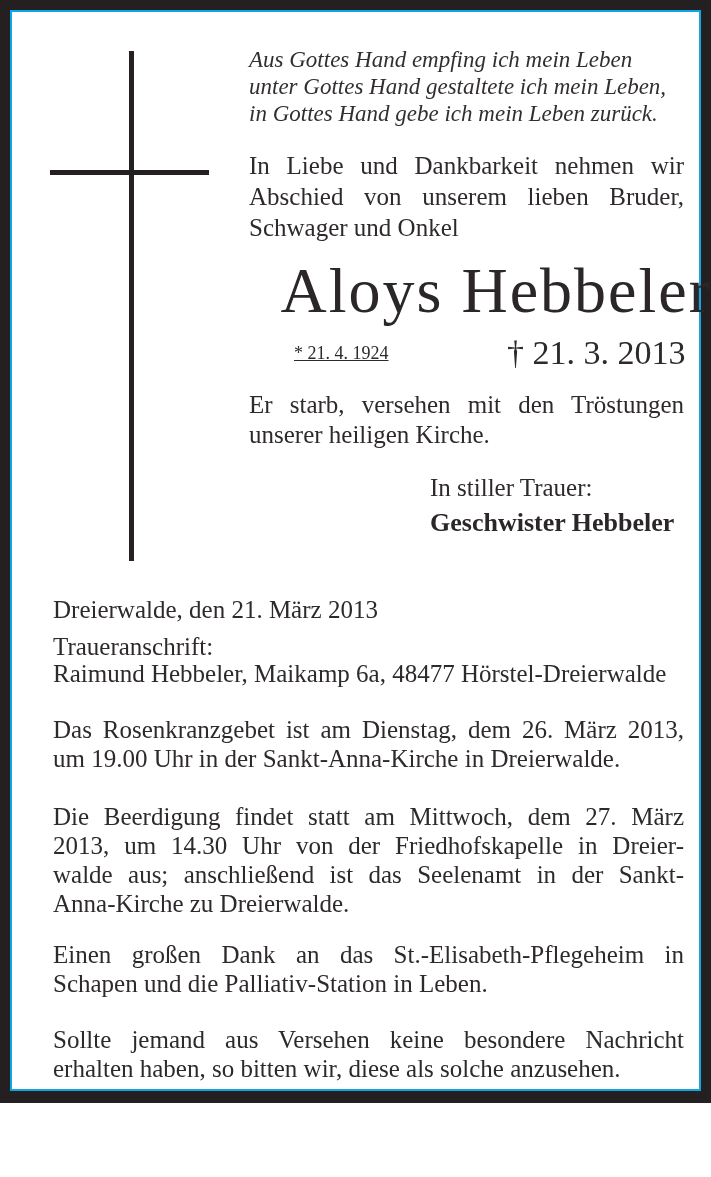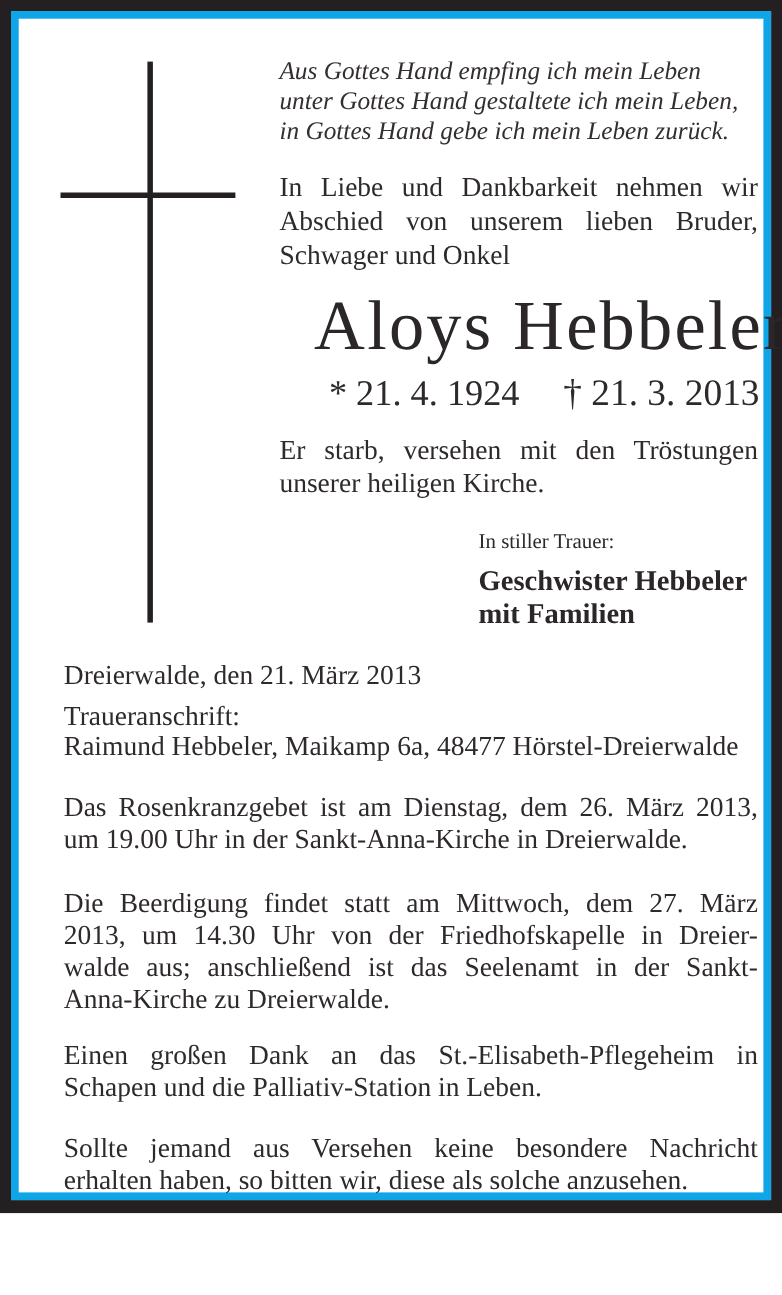--- a/index.html
+++ b/index.html
@@ -4,34 +4,34 @@
 <style>
   html,body{margin:0;padding:0;}
   body{
     width:711px;height:1177px;position:relative;background:#ffffff;overflow:hidden;
     font-family:"Liberation Serif","DejaVu Serif",serif;
     -webkit-font-smoothing:antialiased;
   }
   .card{position:absolute;left:0;top:0;width:711px;height:1103px;background:#242021;}
   .card-inner{
     position:absolute;left:10px;top:10px;right:10px;bottom:12px;
-    background:#ffffff;border:7px solid #0ea5e9;
+    background:#ffffff;border:2px solid #0ea5e9;
   }
   
   .cross-v{position:absolute;left:117px;top:39px;width:5px;height:510px;background:#242021;}
   .cross-h{position:absolute;left:38px;top:158px;width:159px;height:5px;background:#242021;}
   
   .tx{position:absolute;color:#2e2a2b;}
   .quote{left:237px;top:34px;width:442px;font-size:23px;line-height:27px;font-style:italic;color:#332f30;}
   .intro{left:237px;top:138px;width:435px;font-size:25px;line-height:31px;}
   .bigname{left:240px;top:244px;width:460px;font-size:64px;line-height:70px;letter-spacing:2px;white-space:nowrap;color:#2b2728;text-align:right;}
-  .bdate{left:282px;top:327px;font-size:33px;line-height:28px;white-space:nowrap;}
+  .bdate{left:282px;top:327px;font-size:18px;line-height:28px;white-space:nowrap;text-decoration:underline;}
   .ddate{left:495px;top:327px;font-size:34px;line-height:28px;white-space:nowrap;}
   .died{left:237px;top:378px;width:435px;font-size:25px;line-height:30px;}
-  .trauer{left:418px;top:462px;font-size:19px;line-height:28px;white-space:nowrap;}
+  .trauer{left:418px;top:462px;font-size:25px;line-height:28px;white-space:nowrap;}
   .mourners{left:418px;top:496px;font-size:26px;line-height:30px;font-weight:bold;white-space:nowrap;color:#2b2728;}
   .placedate{left:41px;top:583px;font-size:25px;line-height:29px;white-space:nowrap;}
   .addrlabel{left:41px;top:620px;font-size:25px;line-height:29px;white-space:nowrap;}
   .addr{left:41px;top:647px;font-size:25px;line-height:29px;white-space:nowrap;text-align:right;}
   .para{left:41px;width:631px;font-size:25px;line-height:29px;}
   .rosary{top:703px;}
   .funeral{top:790px;}
   .thanks{top:928px;}
   .notice{top:1013px;}
   .line{display:block;}
@@ -69,21 +69,20 @@
 
     <div class="tx died">
       <span class="line j">Er starb, versehen mit den Tröstungen</span>
       <span class="line">unserer heiligen Kirche.</span>
     </div>
 
     <div class="tx trauer">In stiller Trauer:</div>
 
     <div class="tx mourners">
       <span class="line">Geschwister Hebbeler</span>
-      <span class="line">mit Familien</span>
     </div>
 
     <div class="tx placedate">Dreierwalde, den 21. März 2013</div>
     <div class="tx addrlabel">Traueranschrift:</div>
     <div class="tx addr">Raimund Hebbeler, Maikamp 6a, 48477 Hörstel-Dreierwalde</div>
 
     <div class="tx para rosary">
       <span class="line j">Das Rosenkranzgebet ist am Dienstag, dem 26. März 2013,</span>
       <span class="line">um 19.00 Uhr in der Sankt-Anna-Kirche in Dreierwalde.</span>
     </div>

